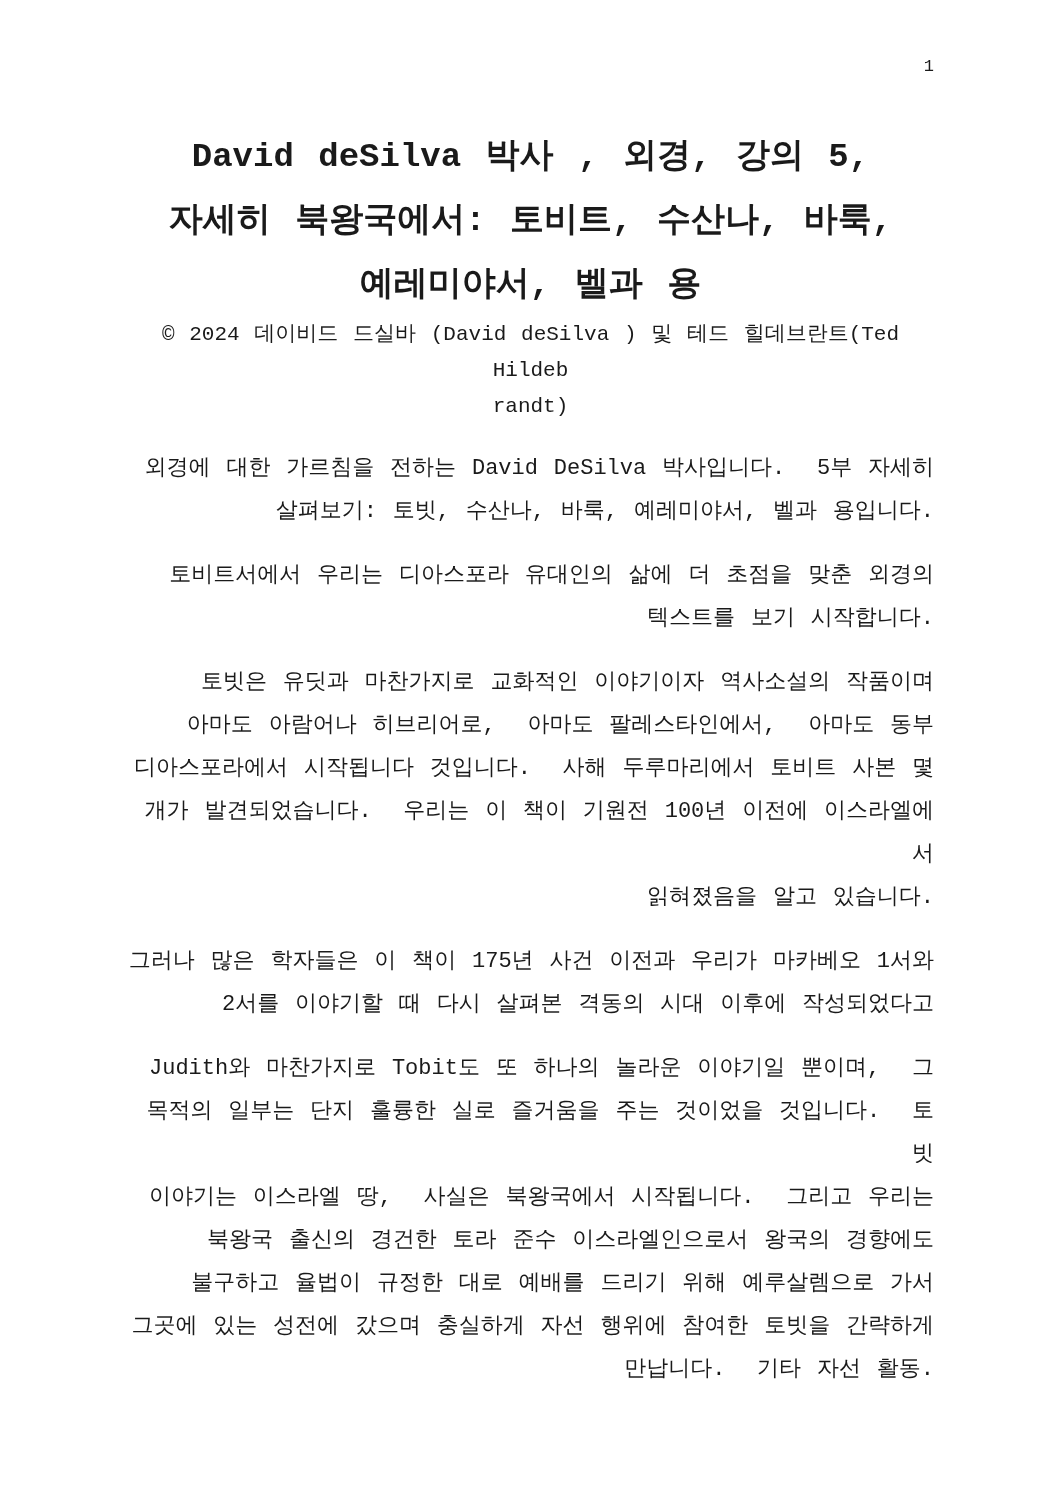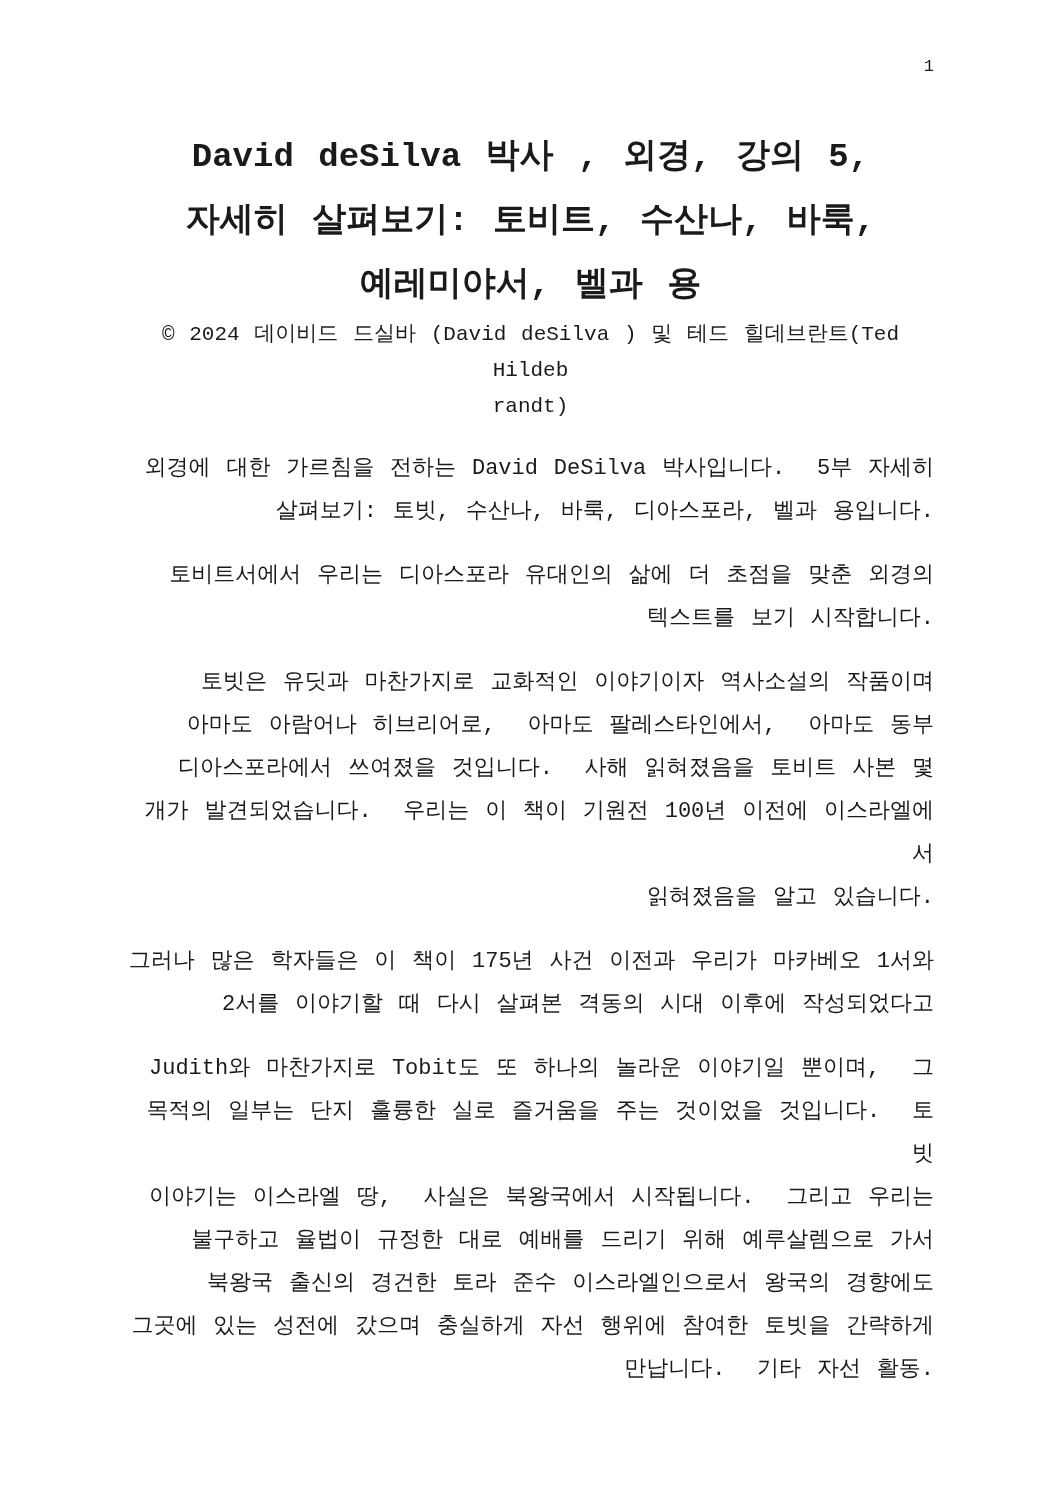--- a/index.html
+++ b/index.html
@@ -60,53 +60,53 @@
 </style>
 </head>
 <body>
 
 <div class="page">
 
   <div class="page-number">1</div>
 
   <div class="doc-title">
     <div class="title-line">David deSilva 박사 , 외경, 강의 5,</div>
-    <div class="title-line">자세히 살펴보기: 토비트, 수산나, 바룩,</div>
+    <div class="title-line">자세히 북왕국에서: 토비트, 수산나, 바룩,</div>
     <div class="title-line">예레미야서, 벨과 용</div>
   </div>
 
   <div class="copyright">
     <div class="copy-line">© 2024 데이비드 드실바 (David deSilva ) 및 테드 힐데브란트(Ted Hildeb</div>
     <div class="copy-line">randt)</div>
   </div>
 
   <div class="doc-body">
       <div class="paragraph">
         <div class="line">외경에 대한 가르침을 전하는 David DeSilva 박사입니다.  5부 자세히</div>
-        <div class="line">살펴보기: 토빗, 수산나, 바룩, 디아스포라, 벨과 용입니다.</div>
+        <div class="line">살펴보기: 토빗, 수산나, 바룩, 예레미야서, 벨과 용입니다.</div>
       </div>
       <div class="paragraph">
         <div class="line">토비트서에서 우리는 디아스포라 유대인의 삶에 더 초점을 맞춘 외경의</div>
         <div class="line">텍스트를 보기 시작합니다.</div>
       </div>
       <div class="paragraph">
         <div class="line">토빗은 유딧과 마찬가지로 교화적인 이야기이자 역사소설의 작품이며</div>
         <div class="line">아마도 아람어나 히브리어로,  아마도 팔레스타인에서,  아마도 동부</div>
-        <div class="line">디아스포라에서 쓰여졌을 것입니다.  사해 읽혀졌음을 토비트 사본 몇</div>
+        <div class="line">디아스포라에서 시작됩니다 것입니다.  사해 두루마리에서 토비트 사본 몇</div>
         <div class="line">개가 발견되었습니다.  우리는 이 책이 기원전 100년 이전에 이스라엘에서</div>
         <div class="line">읽혀졌음을 알고 있습니다.</div>
       </div>
       <div class="paragraph">
         <div class="line">그러나 많은 학자들은 이 책이 175년 사건 이전과 우리가 마카베오 1서와</div>
         <div class="line">2서를 이야기할 때 다시 살펴본 격동의 시대 이후에 작성되었다고</div>
       </div>
       <div class="paragraph">
         <div class="line">Judith와 마찬가지로 Tobit도 또 하나의 놀라운 이야기일 뿐이며,  그</div>
         <div class="line">목적의 일부는 단지 훌륭한 실로 즐거움을 주는 것이었을 것입니다.  토빗</div>
         <div class="line">이야기는 이스라엘 땅,  사실은 북왕국에서 시작됩니다.  그리고 우리는</div>
+        <div class="line">북왕국 출신의 경건한 토라 준수 이스라엘인으로서 왕국의 경향에도</div>
         <div class="line">불구하고 율법이 규정한 대로 예배를 드리기 위해 예루살렘으로 가서</div>
-        <div class="line">북왕국 출신의 경건한 토라 준수 이스라엘인으로서 왕국의 경향에도</div>
         <div class="line">그곳에 있는 성전에 갔으며 충실하게 자선 행위에 참여한 토빗을 간략하게</div>
         <div class="line">만납니다.  기타 자선 활동.</div>
       </div>
     </div>
 
 </div>
 
 </body></html>

